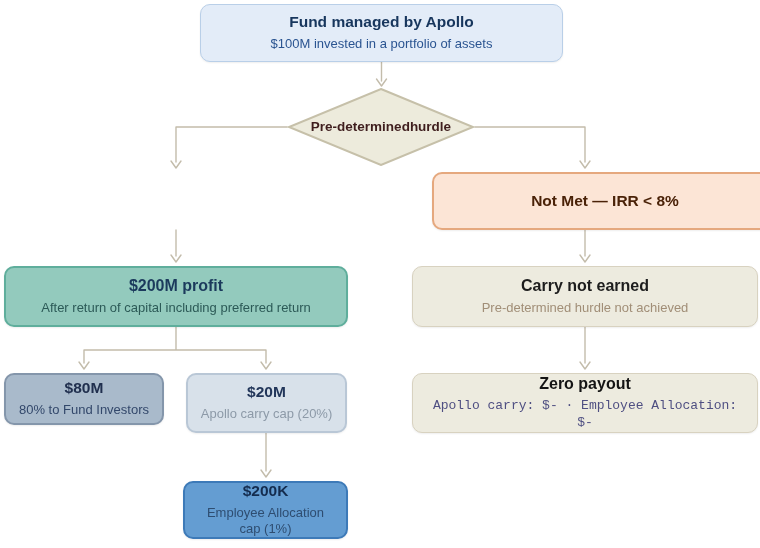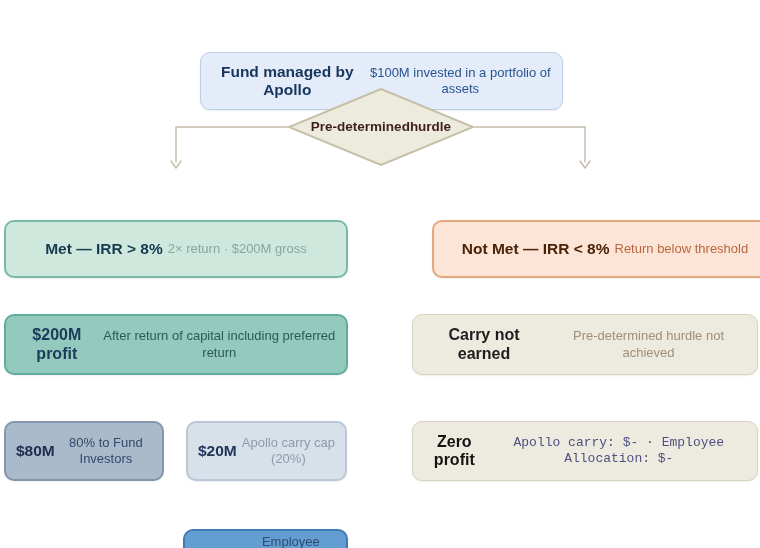--- a/index.html
+++ b/index.html
@@ -4,34 +4,33 @@
 <style>
   html,body{margin:0;padding:0;}
   body{
     width:760px;height:548px;position:relative;background:#ffffff;
     font-family:"Liberation Sans", sans-serif;overflow:hidden;
   }
   #canvas{position:absolute;inset:0;width:760px;height:548px;}
   svg.connectors{position:absolute;left:0;top:0;z-index:0;pointer-events:none;}
   .node{
     position:absolute;z-index:1;border-radius:10px;box-sizing:border-box;
-    display:flex;flex-direction:row;justify-content:center;align-items:center;
+    display:flex;flex-direction:column;justify-content:center;align-items:center;
     text-align:center;gap:5px;padding:4px 10px;
     box-shadow:0 1px 2px rgba(0,0,0,0.07);
-    margin-top:48px;
   }
   .node .title{font-weight:700;font-size:15.5px;line-height:1.15;}
   .node .sub{font-size:13px;line-height:1.25;}
   
   .fund   {left:200px;top:4px;  width:363px;height:58px;background:var(--fund_bg);border:1.5px solid var(--fund_border);}
   .met    {left:4px;  top:172px;width:344px;height:58px;background:var(--met_bg);border:2px solid var(--met_border);}
   .notmet {left:432px;top:172px;width:346px;height:58px;background:var(--notmet_bg);border:2px solid var(--notmet_border);}
   .profit {left:4px;  top:266px;width:344px;height:61px;background:var(--profit_bg);border:2px solid var(--profit_border);}
   .carry  {left:412px;top:266px;width:346px;height:61px;background:var(--beige_bg);border:1.5px solid var(--beige_border);}
-  .m80    {left:4px;  top:373px;width:160px;height:60px;background:var(--m80_bg);border:2px solid var(--m80_border);}
+  .m80    {left:4px;  top:373px;width:160px;height:52px;background:var(--m80_bg);border:2px solid var(--m80_border);}
   .m20    {left:186px;top:373px;width:161px;height:60px;background:var(--m20_bg);border:2px solid var(--m20_border);}
   .zero   {left:412px;top:373px;width:346px;height:60px;background:var(--beige_bg);border:1.5px solid var(--beige_border);}
   .k200   {left:183px;top:481px;width:165px;height:58px;background:var(--k200_bg);border:2px solid var(--k200_border);}
   
   .fund .title{color:var(--fund_title);}   .fund .sub{color:var(--fund_sub);}
   .met .title{color:var(--met_title);}     .met .sub{color:var(--met_sub);}
   .notmet .title{color:var(--notmet_title);} .notmet .sub{color:var(--notmet_sub);}
   .profit .title{color:var(--profit_title);font-size:16px;} .profit .sub{color:var(--profit_sub);}
   .carry .title{color:var(--carry_title);font-size:16px;}   .carry .sub{color:var(--carry_sub);}
   .m80 .title{color:var(--m80_title);}     .m80 .sub{color:var(--m80_sub);}
@@ -90,28 +89,23 @@
   <div class="diamond-wrap">
     <svg width="188" height="78" viewBox="0 0 188 78">
       <polygon points="94,1 186,39 94,77 2,39" fill="var(--hurdle_bg)" stroke="var(--hurdle_border)" stroke-width="2"></polygon>
     </svg>
     <div class="diamond-text">
       <div>Pre-determined</div>
       <div>hurdle</div>
     </div>
   </div>
 
-  <div class="node met">
-    <div class="title">Met — IRR &gt; 8%</div>
-    <div class="sub">2× return · $200M gross</div>
-  </div>
 
   <div class="node notmet">
     <div class="title">Not Met — IRR &lt; 8%</div>
-    <div class="sub">Return below threshold</div>
   </div>
 
   <div class="node profit">
     <div class="title">$200M profit</div>
     <div class="sub">After return of capital including preferred return</div>
   </div>
 
   <div class="node carry">
     <div class="title">Carry not earned</div>
     <div class="sub">Pre-determined hurdle not achieved</div>
@@ -121,21 +115,21 @@
     <div class="title">$80M</div>
     <div class="sub">80% to Fund Investors</div>
   </div>
 
   <div class="node m20">
     <div class="title">$20M</div>
     <div class="sub">Apollo carry cap (20%)</div>
   </div>
 
   <div class="node zero">
-    <div class="title">Zero profit</div>
+    <div class="title">Zero payout</div>
     <div class="sub">Apollo carry: $- · Employee Allocation: $-</div>
   </div>
 
   <div class="node k200">
     <div class="title">$200K</div>
     <div class="sub">Employee Allocation cap (1%)</div>
   </div>
 
 </div>
 

